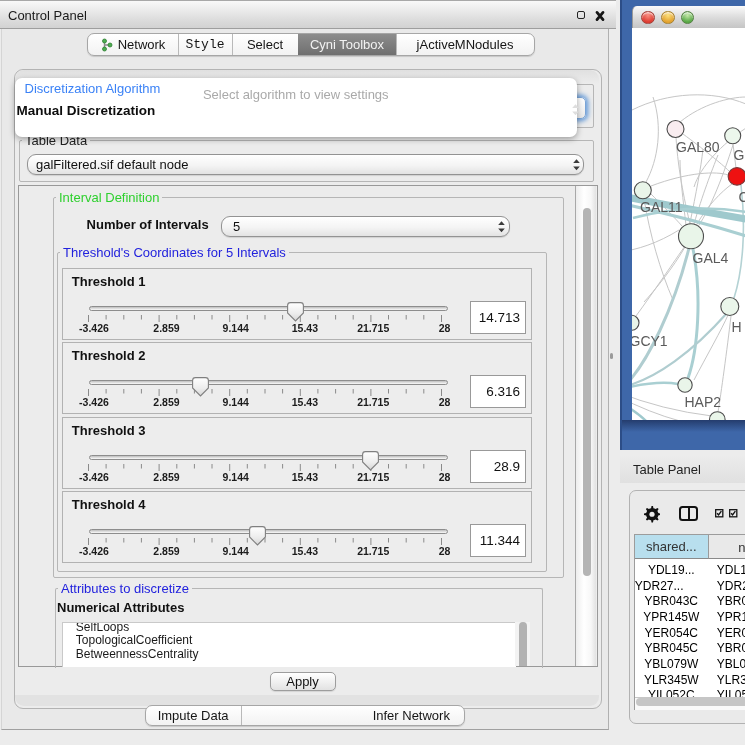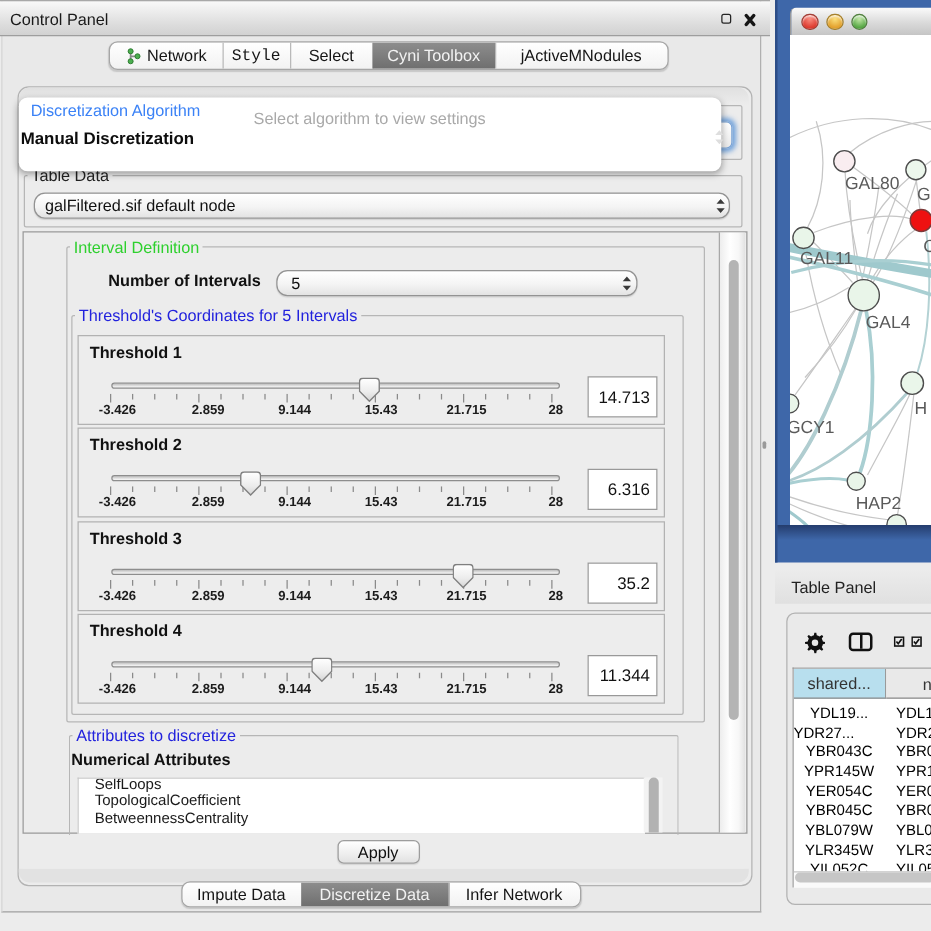--- a/index.html
+++ b/index.html
@@ -188,21 +188,21 @@
         <defs>
           <linearGradient id="tg" x1="0" y1="0" x2="0" y2="1">
             <stop offset="0" stop-color="#ffffff"></stop>
             <stop offset="0.6" stop-color="#ececec"></stop>
             <stop offset="1" stop-color="#d5d5d5"></stop>
           </linearGradient>
         </defs>
         <path d="M3.5 0.6 L13.5 0.6 Q16.4 0.6 16.4 3.5 L16.4 11 L8.5 19 L0.6 11 L0.6 3.5 Q0.6 0.6 3.5 0.6 Z" fill="url(#tg)" stroke="#7f7f7f" stroke-width="1.1"></path>
       </svg>
 </div>
-<div class="vbox" style="left:470px;top:449.5px;">35.2</div>
+<div class="vbox" style="left:470px;top:449.5px;">28.9</div>
 <div class="thr" style="top:491.0px;">
   <div class="thrlabel">Threshold 4</div>
   <div class="track"></div>
   <svg width="360" height="9" viewBox="0 0 360 9" style="position:absolute;left:23.5px;top:46px;">
         <line x1="2.5" y1="0" x2="2.5" y2="7" stroke="#8a8a8a" stroke-width="1"></line>
         <line x1="20.1" y1="0" x2="20.1" y2="4.5" stroke="#8a8a8a" stroke-width="1"></line>
         <line x1="37.8" y1="0" x2="37.8" y2="4.5" stroke="#8a8a8a" stroke-width="1"></line>
         <line x1="55.4" y1="0" x2="55.4" y2="4.5" stroke="#8a8a8a" stroke-width="1"></line>
         <line x1="73.1" y1="0" x2="73.1" y2="7" stroke="#8a8a8a" stroke-width="1"></line>
         <line x1="90.8" y1="0" x2="90.8" y2="4.5" stroke="#8a8a8a" stroke-width="1"></line>
@@ -245,21 +245,20 @@
 <div class="abs" style="left:57px;top:600px;font-size:13px;font-weight:bold;color:#111;">Numerical Attributes</div>
 <div class="abs" style="left:61.8px;top:621.7px;width:453px;height:44.8px;background:#fff;border-top:1px solid #c9c9c9;border-left:1px solid #c9c9c9;overflow:hidden;font-size:12px;color:#1a1a1a;">
       <div style="padding-left:13px;line-height:13.2px;margin-top:-1.5px;">SelfLoops<br>TopologicalCoefficient<br>BetweennessCentrality<br></div>
     </div>
 <div class="abs" style="left:514.9px;top:621.7px;width:15px;height:44.8px;background:#f3f3f3;"></div>
 <div class="abs" style="left:518.8px;top:622.3px;width:8.5px;height:44.2px;background:#b2b2b2;border-radius:4px 4px 0 0;"></div>
 <div class="abs" style="left:18.5px;top:667.5px;width:576px;height:27px;background:#ececec;"></div>
 <div class="abs" style="left:269.5px;top:671.5px;width:64px;height:17px;border:1px solid #9d9d9d;border-radius:5px;background:linear-gradient(#ffffff,#eeeeee 60%,#e2e2e2);font-size:13px;color:#111;display:flex;align-items:center;justify-content:center;box-shadow:0 1px 1px rgba(0,0,0,0.1);">Apply</div>
 <div class="abs" style="left:144.5px;top:704.5px;width:318.5px;height:19px;background:linear-gradient(#ffffff,#f2f2f2);border:1px solid #a6a6a6;border-radius:7px;box-shadow:0 1px 1px rgba(0,0,0,0.15);overflow:hidden;">
 <div class="seg" style="left:0px;width:95.2px;border-right:1px solid #b9b9b9;">Impute Data</div>
-<div class="seg segdark" style="left:95.2px;width:117.9px;border-right:1px solid #b9b9b9;">Discretize Data</div>
 <div class="seg" style="left:213.1px;width:105.4px;">Infer Network</div>
 </div>
 <div class="abs" style="left:14.5px;top:78px;width:562.5px;height:59px;background:#fff;border-radius:7px;box-shadow:0 2px 6px rgba(0,0,0,0.35);">
   <div class="abs" style="left:10px;top:2.5px;font-size:13px;color:#3b82f6;">Discretization Algorithm</div>
   <div class="abs" style="left:0;top:9px;width:100%;text-align:center;font-size:13px;color:#a9a9a9;">Select algorithm to view settings</div>
   <div class="abs" style="left:2px;top:25px;font-size:13.5px;font-weight:bold;color:#0d0d0d;">Manual Discretization</div>
   <svg class="abs" style="left:556px;top:25px;" width="9" height="14" viewBox="0 0 9 14">
         <path d="M1.2 5 L4.5 1.2 L7.8 5 Z M1.2 8.5 L4.5 12.3 L7.8 8.5 Z" fill="#dedede"></path>
       </svg>
 </div>

